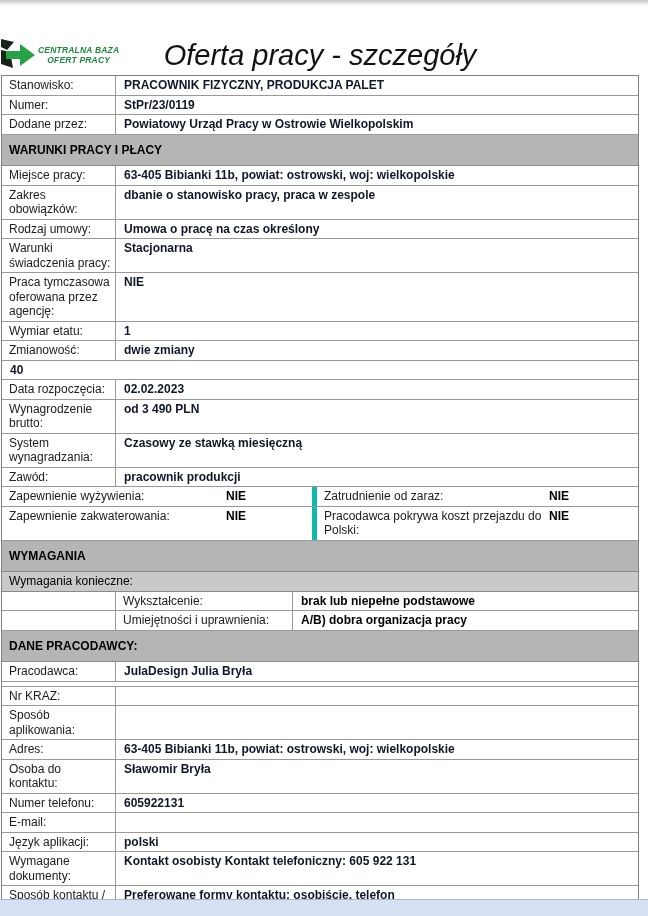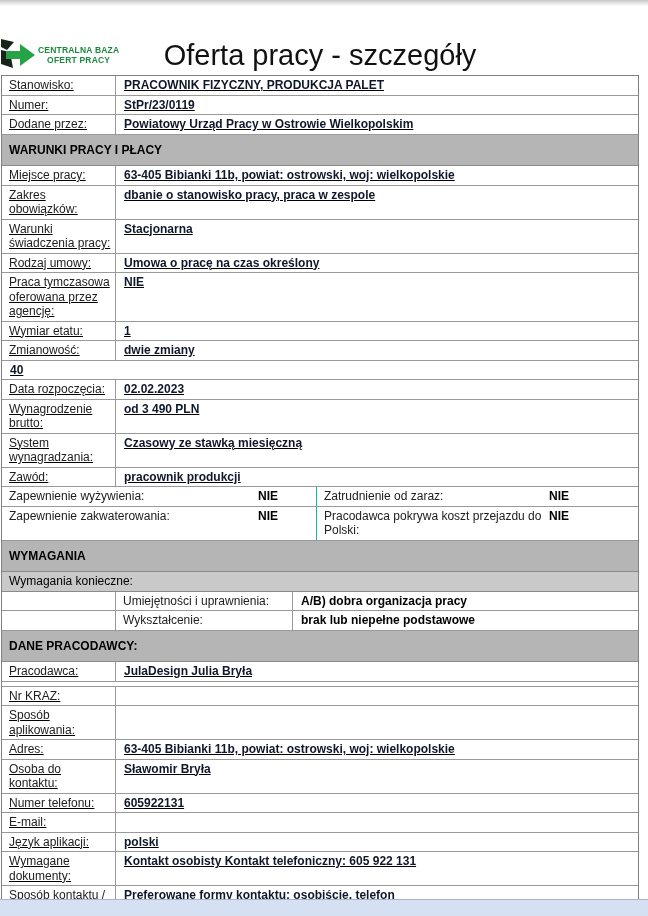--- a/index.html
+++ b/index.html
@@ -5,36 +5,36 @@
   html,body{margin:0;padding:0;}
   body{
     width:648px;height:916px;position:relative;overflow:hidden;
     background:#ffffff;
     font-family:"Liberation Sans", sans-serif;
   }
   .top-shadow{
     position:absolute;top:0;left:0;width:648px;height:6px;
     background:linear-gradient(#c6c6c6,#ffffff);
   }
-  .header{position:absolute;top:36px;left:0;width:640px;height:38px;}
+  .header{position:absolute;top:36px;left:0;width:640px;height:38px;font-style:italic;}
   .logo{position:absolute;left:0;top:2px;display:flex;align-items:center;}
   .logo svg{width:36px;height:34px;display:block;}
   .logo-text{
     color:#1b8a3e;font-weight:bold;font-size:8.5px;line-height:10px;
     text-align:center;letter-spacing:.2px;margin-left:2px;white-space:nowrap;
   }
   .title{
     text-align:center;font-size:29px;line-height:38px;color:#111111;
   }
   .doc{
     position:absolute;top:75px;left:1px;width:636px;
     border:1px solid #808080;border-bottom:none;background:#ffffff;
     font-size:12px;line-height:14.5px;
   }
-  .row{display:flex;border-bottom:1px solid #999999;text-decoration:underline;}
+  .row{display:flex;border-bottom:1px solid #999999;}
   .cell-label{
     flex:0 0 114px;width:114px;box-sizing:border-box;
     border-right:1px solid #999999;
     padding:2px 4px 2px 7px;color:#202020;
   }
   .cell-value{
     flex:1;padding:2px 8px;font-weight:bold;color:#0f172a;
   }
   .section-head{
     background:#b5b5b5;font-weight:bold;color:#000000;
@@ -49,22 +49,21 @@
     flex:0 0 114px;box-sizing:border-box;border-right:1px solid #999999;
   }
   .sub-label{
     flex:0 0 177px;box-sizing:border-box;border-right:1px solid #999999;
     padding:2px 4px 2px 7px;color:#202020;
   }
   .sub-value{flex:1;padding:2px 8px;font-weight:bold;color:#000000;}
   .dual-row{display:flex;border-bottom:1px solid #999999;}
   .dual-left{
     flex:0 0 315px;box-sizing:border-box;display:flex;
-    border-right:1px solid #14b8a6;
-    gap:32px;
+    border-right:5px solid #14b8a6;
   }
   .dl-label{flex:0 0 224px;box-sizing:border-box;padding:2px 4px 2px 7px;color:#202020;}
   .dl-value{padding:2px 0;font-weight:bold;color:#000000;}
   .dual-right{flex:1;display:flex;}
   .dr-label{flex:0 0 232px;box-sizing:border-box;padding:2px 4px 2px 7px;color:#202020;}
   .dr-value{padding:2px 0;font-weight:bold;color:#000000;}
   .bottom-bar{
     position:absolute;left:0;bottom:0;width:648px;height:16px;
     background:#d6e0f3;border-top:1px solid #a9b5ce;z-index:5;
   }
@@ -108,26 +107,26 @@
 
   <div class="row">
     <div class="cell-label">Miejsce pracy:</div>
     <div class="cell-value">63-405 Bibianki 11b, powiat: ostrowski, woj: wielkopolskie</div>
   </div>
   <div class="row">
     <div class="cell-label">Zakres obowiązków:</div>
     <div class="cell-value">dbanie o stanowisko pracy, praca w zespole</div>
   </div>
   <div class="row">
+    <div class="cell-label">Rodzaj umowy:</div>
+    <div class="cell-value">Umowa o pracę na czas określony</div>
+  </div>
+  <div class="row">
     <div class="cell-label">Warunki świadczenia pracy:</div>
     <div class="cell-value">Stacjonarna</div>
-  </div>
-  <div class="row">
-    <div class="cell-label">Rodzaj umowy:</div>
-    <div class="cell-value">Umowa o pracę na czas określony</div>
   </div>
   <div class="row">
     <div class="cell-label">Praca tymczasowa oferowana przez agencję:</div>
     <div class="cell-value">NIE</div>
   </div>
   <div class="row">
     <div class="cell-label">Wymiar etatu:</div>
     <div class="cell-value">1</div>
   </div>
   <div class="row">
@@ -173,28 +172,28 @@
       <div class="dr-label">Pracodawca pokrywa koszt przejazdu do Polski:</div>
       <div class="dr-value">NIE</div>
     </div>
   </div>
 
   <div class="section-head">WYMAGANIA</div>
   <div class="section-subhead">Wymagania konieczne:</div>
 
   <div class="sub-row">
     <div class="sub-indent"></div>
+    <div class="sub-label">Wykształcenie:</div>
+    <div class="sub-value">brak lub niepełne podstawowe</div>
+  </div>
+  <div class="sub-row">
+    <div class="sub-indent"></div>
     <div class="sub-label">Umiejętności i uprawnienia:</div>
     <div class="sub-value">A/B) dobra organizacja pracy</div>
   </div>
-  <div class="sub-row">
-    <div class="sub-indent"></div>
-    <div class="sub-label">Wykształcenie:</div>
-    <div class="sub-value">brak lub niepełne podstawowe</div>
-  </div>
 
   <div class="section-head">DANE PRACODAWCY:</div>
 
   <div class="row">
     <div class="cell-label">Pracodawca:</div>
     <div class="cell-value">JulaDesign Julia Bryła</div>
   </div>
   <div class="row">
     <div class="cell-value"></div>
   </div>

